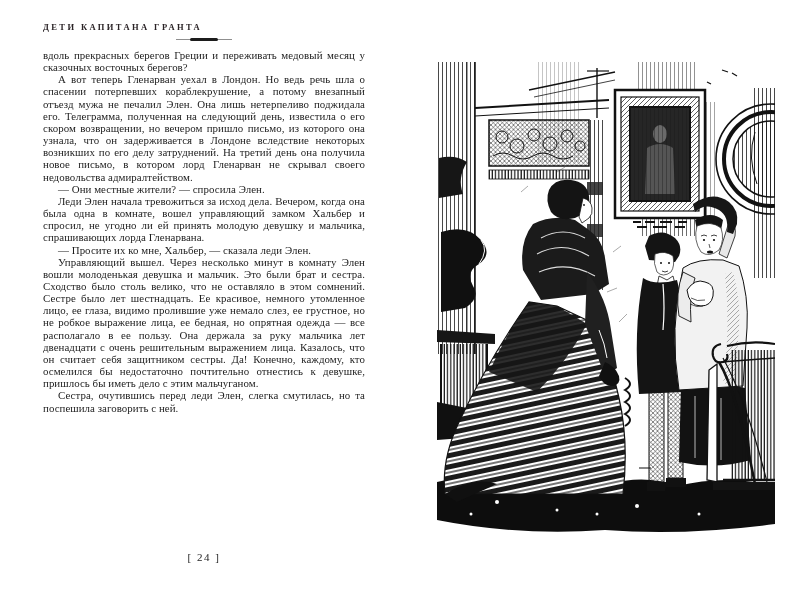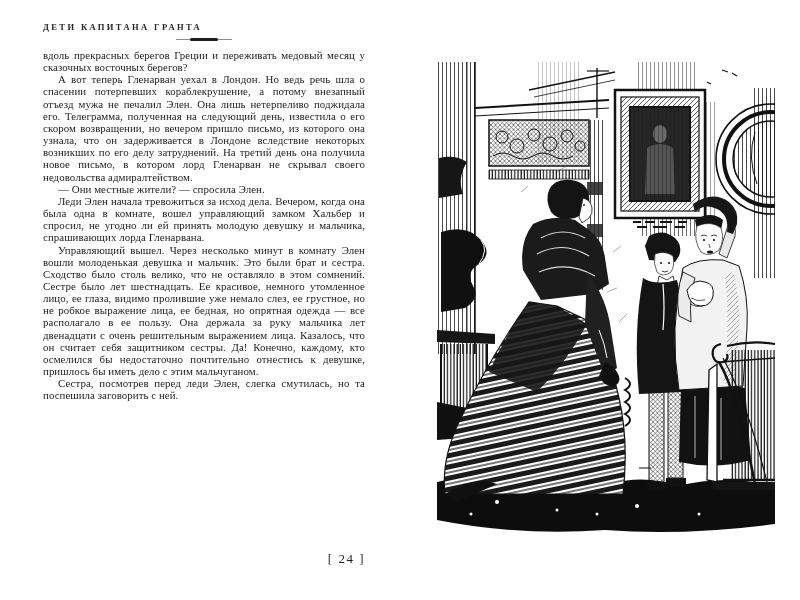--- a/index.html
+++ b/index.html
@@ -8,42 +8,43 @@
   .page-left{position:absolute;left:43px;top:22px;width:322px}
   .running-header{text-align:left;font-size:8.5px;font-weight:bold;letter-spacing:2.4px;
                   color:#2a2326;white-space:nowrap}
   .header-rule{position:relative;width:56px;height:3px;margin:6px auto 0}
   .header-rule .thin{position:absolute;left:0;top:1px;width:56px;height:1px;background:#8f8f8f}
   .header-rule .thick{position:absolute;left:14px;top:0;width:28px;height:3px;background:#1c1c1c;border-radius:2px}
   .body-text{margin-top:8px;font-size:10.9px;line-height:12.15px;text-align:justify;
              letter-spacing:0.05px;hyphens:auto;-webkit-hyphens:auto}
   .body-text p{margin:0;text-indent:15px}
   .body-text p.noindent{text-indent:0}
-  .folio{position:absolute;left:43px;top:551px;width:322px;text-align:right;
-         font-size:13px;letter-spacing:1.5px;color:#1d1d1d}
+  .folio{position:absolute;left:43px;top:551px;width:322px;text-align:center;
+         font-size:11px;letter-spacing:1.5px;color:#1d1d1d}
   .illustration{position:absolute;left:437px;top:62px;width:338px;height:472px}
 </style>
 </head>
 <body>
 
 <div class="spread">
 
   <div class="page-left">
     <div class="running-header">ДЕТИ КАПИТАНА ГРАНТА</div>
     <div class="header-rule">
       <span class="thin"></span>
       <span class="thick"></span>
     </div>
     <div class="body-text">
       <p class="noindent">вдоль прекрасных берегов Греции и переживать медовый месяц у сказочных восточных берегов?</p>
       <p>А вот теперь Гленарван уехал в Лондон. Но ведь речь шла о спасении потерпевших кораблекрушение, а потому внезапный отъезд мужа не печалил Элен. Она лишь нетерпеливо поджидала его. Телеграмма, полученная на следующий день, известила о его скором возвращении, но вечером пришло письмо, из которого она узнала, что он задерживается в Лондоне вследствие некоторых возникших по его делу затруднений. На третий день она получила новое письмо, в котором лорд Гленарван не скрывал своего недовольства адмиралтейством.</p>
       <p>— Они местные жители? — спросила Элен.</p>
       <p>Леди Элен начала тревожиться за исход дела. Вечером, когда она была одна в комнате, вошел управляющий замком Хальбер и спросил, не угодно ли ей принять молодую девушку и мальчика, спрашивающих лорда Гленарвана.</p>
+      <p>— Просите их ко мне, Хальбер, — сказала леди Элен.</p>
       <p>Управляющий вышел. Через несколько минут в комнату Элен вошли молоденькая девушка и мальчик. Это были брат и сестра. Сходство было столь велико, что не оставляло в этом сомнений. Сестре было лет шестнадцать. Ее красивое, немного утомленное лицо, ее глаза, видимо пролившие уже немало слез, ее грустное, но не робкое выражение лица, ее бедная, но опрятная одежда — все располагало в ее пользу. Она держала за руку мальчика лет двенадцати с очень решительным выражением лица. Казалось, что он считает себя защитником сестры. Да! Конечно, каждому, кто осмелился бы недостаточно почтительно отнестись к девушке, пришлось бы иметь дело с этим мальчуганом.</p>
-      <p>Сестра, посмотрев перед леди Элен, слегка смутилась, но та поспешила заговорить с ней.</p>
+      <p>Сестра, очутившись перед леди Элен, слегка смутилась, но та поспешила заговорить с ней.</p>
     </div>
   </div>
 
   <div class="folio">[ 24 ]</div>
 
   <div class="illustration" role="img" aria-label="Гравюра: леди Элен в пышном платье принимает в комнате замка молодую девушку в капоре и мальчика">
     <svg width="338" height="472" viewBox="0 0 338 472" xmlns="http://www.w3.org/2000/svg">
       <defs>
         <pattern id="vh" width="4" height="10" patternUnits="userSpaceOnUse">
             <path d="M1.5 0V10" stroke="#1a1a1a" stroke-width="0.8"></path>

